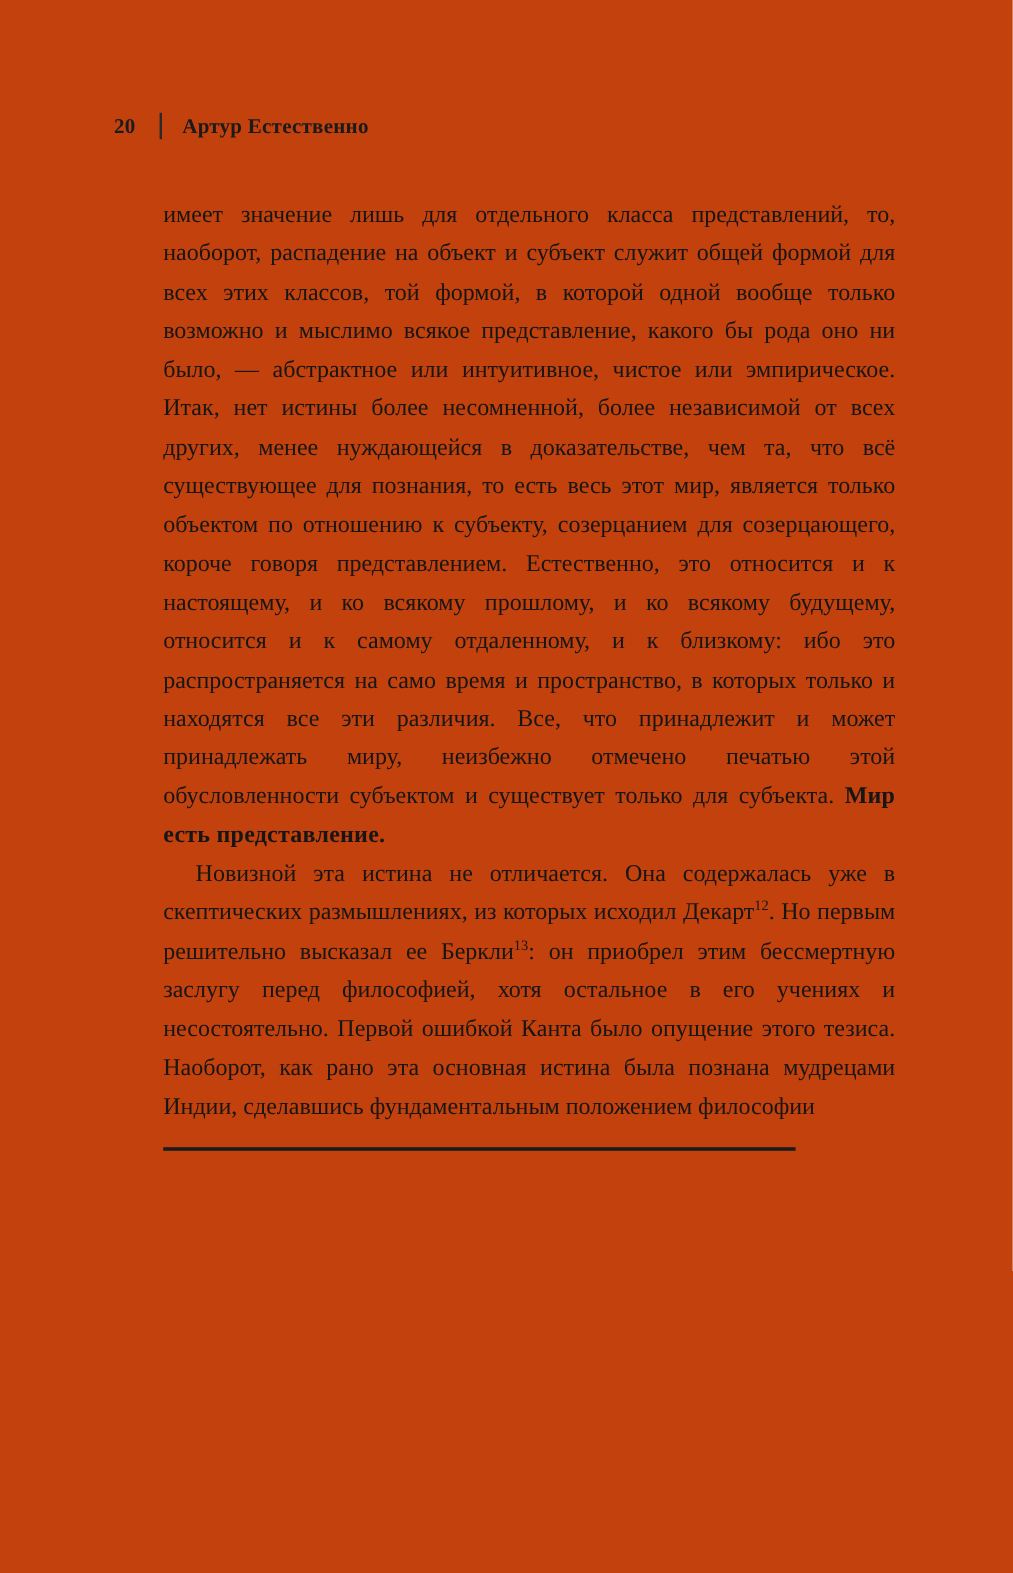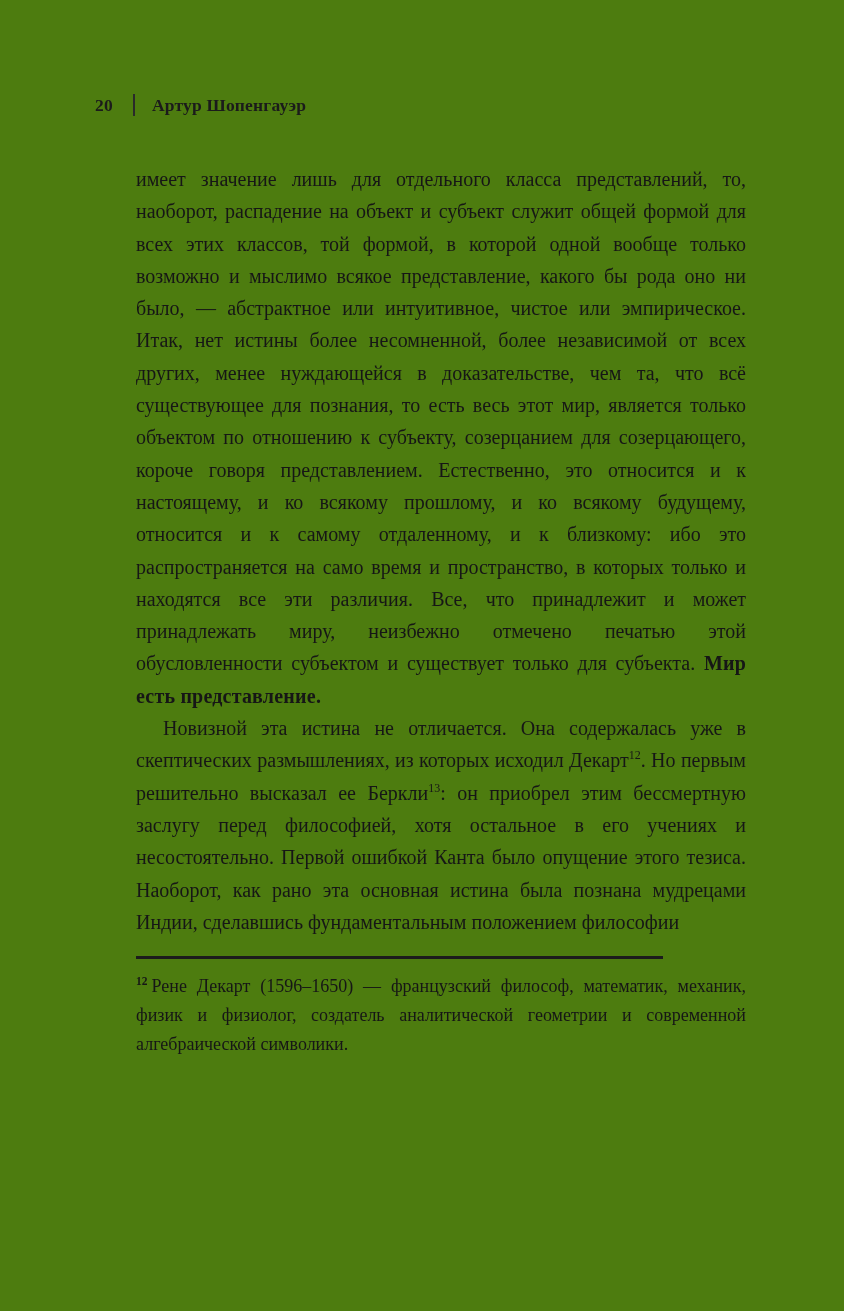--- a/index.html
+++ b/index.html
@@ -4,21 +4,21 @@
 <style>
   html, body {
     margin: 0;
     padding: 0;
     background: #ffffff;
   }
   .page {
     position: relative;
     width: 844px;
     height: 1311px;
-    background: #4d7c0f;
+    background: #c2410c;
     box-sizing: border-box;
     padding: 163px 98px 0 136px;
     font-family: "Liberation Serif", "DejaVu Serif", serif;
     color: #181818;
     overflow: hidden;
   }
   
   .page-header {
     position: absolute;
     top: 94px;
@@ -89,27 +89,26 @@
   }
 </style>
 </head>
 <body>
 
 <div class="page">
 
   <header class="page-header">
     <span class="page-number">20</span>
     <span class="header-divider"></span>
-    <span class="author-name">Артур Шопенгауэр</span>
+    <span class="author-name">Артур Естественно</span>
   </header>
 
   <main class="text-block">
     <p class="para"><span>имеет значение лишь для отдельного класса представлений, то, наоборот, распадение на объект и субъект служит общей формой для всех этих классов, той формой, в которой одной вообще только возможно и мыслимо всякое представление, какого бы рода оно ни было, — абстрактное или интуитивное, чистое или эмпирическое. Итак, нет истины более несомненной, более независимой от всех других, менее нуждающейся в доказательстве, чем та, что всё существующее для познания, то есть весь этот мир, является только объектом по отношению к субъекту, созерцанием для созерцающего, короче говоря представлением. Естественно, это относится и к настоящему, и ко всякому прошлому, и ко всякому будущему, относится и к самому отдаленному, и к близкому: ибо это распространяется на само время и пространство, в которых только и находятся все эти различия. Все, что принадлежит и может принадлежать миру, неизбежно отмечено печатью этой обусловленности субъектом и существует только для субъекта. </span><strong class="emph">Мир есть представление.</strong></p>
     <p class="para indent"><span>Новизной эта истина не отличается. Она содержалась уже в скептических размышлениях, из которых исходил Декарт</span><sup class="fn-ref">12</sup><span>. Но первым решительно высказал ее Беркли</span><sup class="fn-ref">13</sup><span>: он приобрел этим бессмертную заслугу перед философией, хотя остальное в его учениях и несостоятельно. Первой ошибкой Канта было опущение этого тезиса. Наоборот, как рано эта основная истина была познана мудрецами Индии, сделавшись фундаментальным положением философии</span></p>
   </main>
 
   <div class="footnote-rule"></div>
 
   <section class="footnotes">
-    <p class="footnote"><sup class="fn-marker">12</sup><span>Рене Декарт (1596–1650) — французский философ, математик, механик, физик и физиолог, создатель аналитической геометрии и современной алгебраической символики.</span></p>
   </section>
 
 </div>
 
 </body></html>

